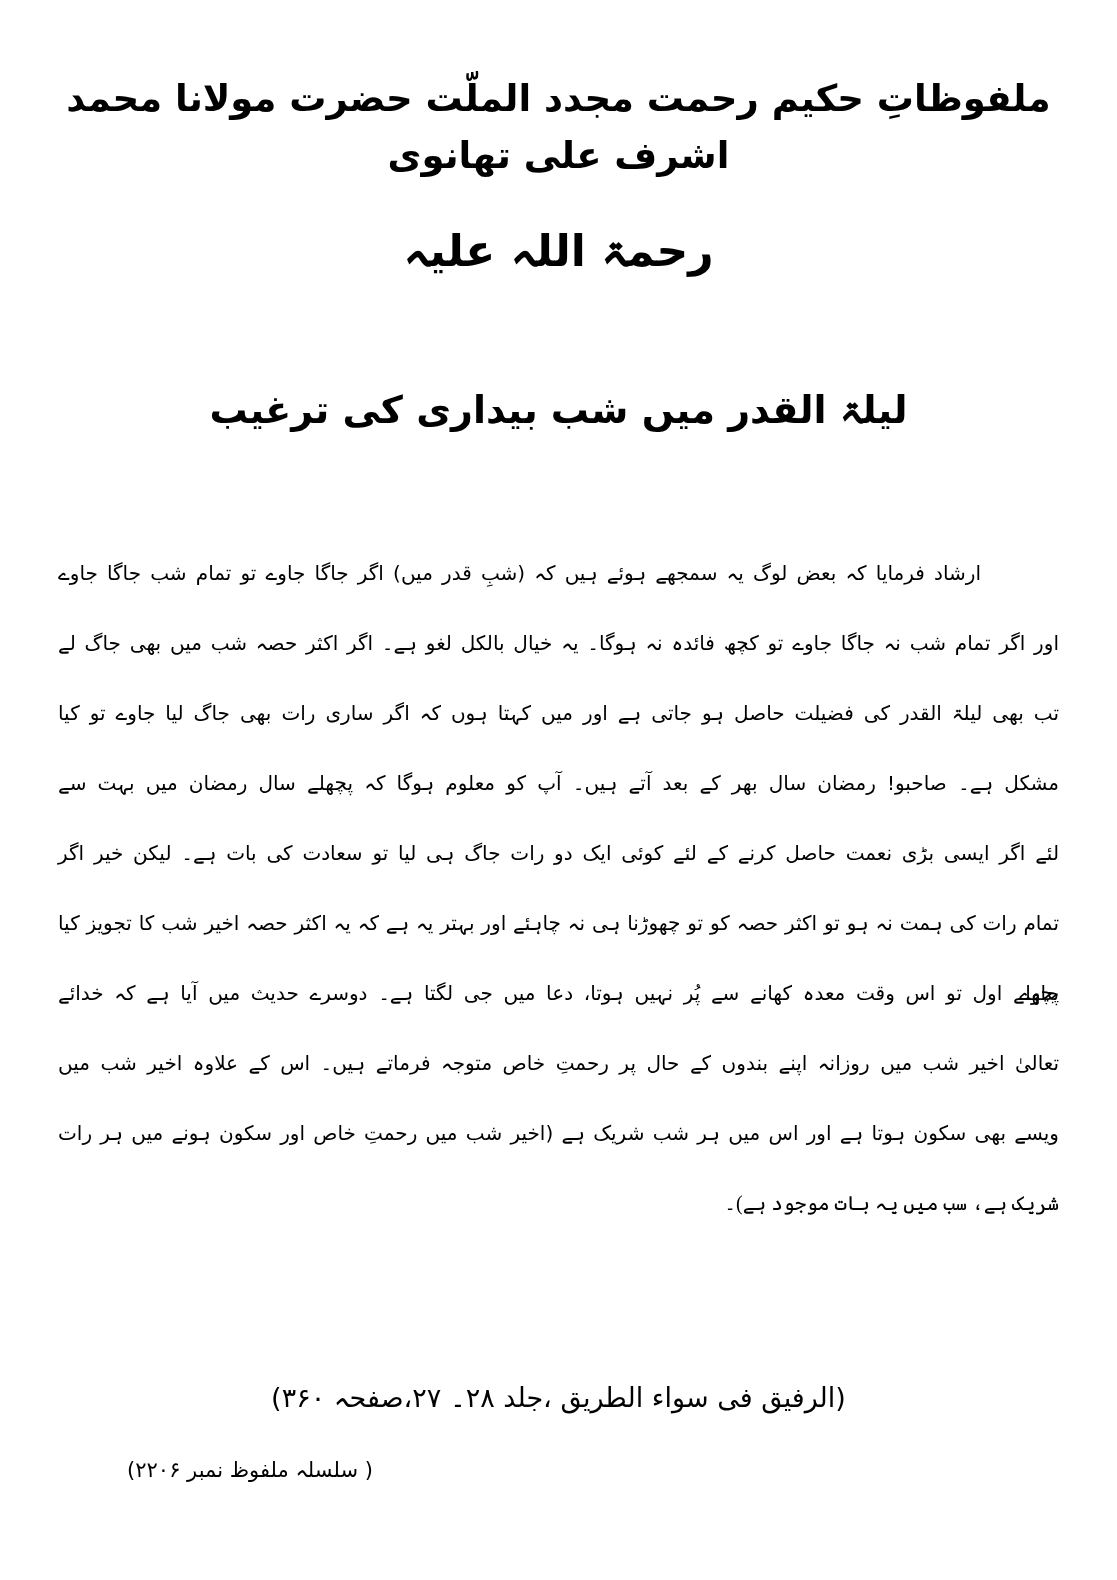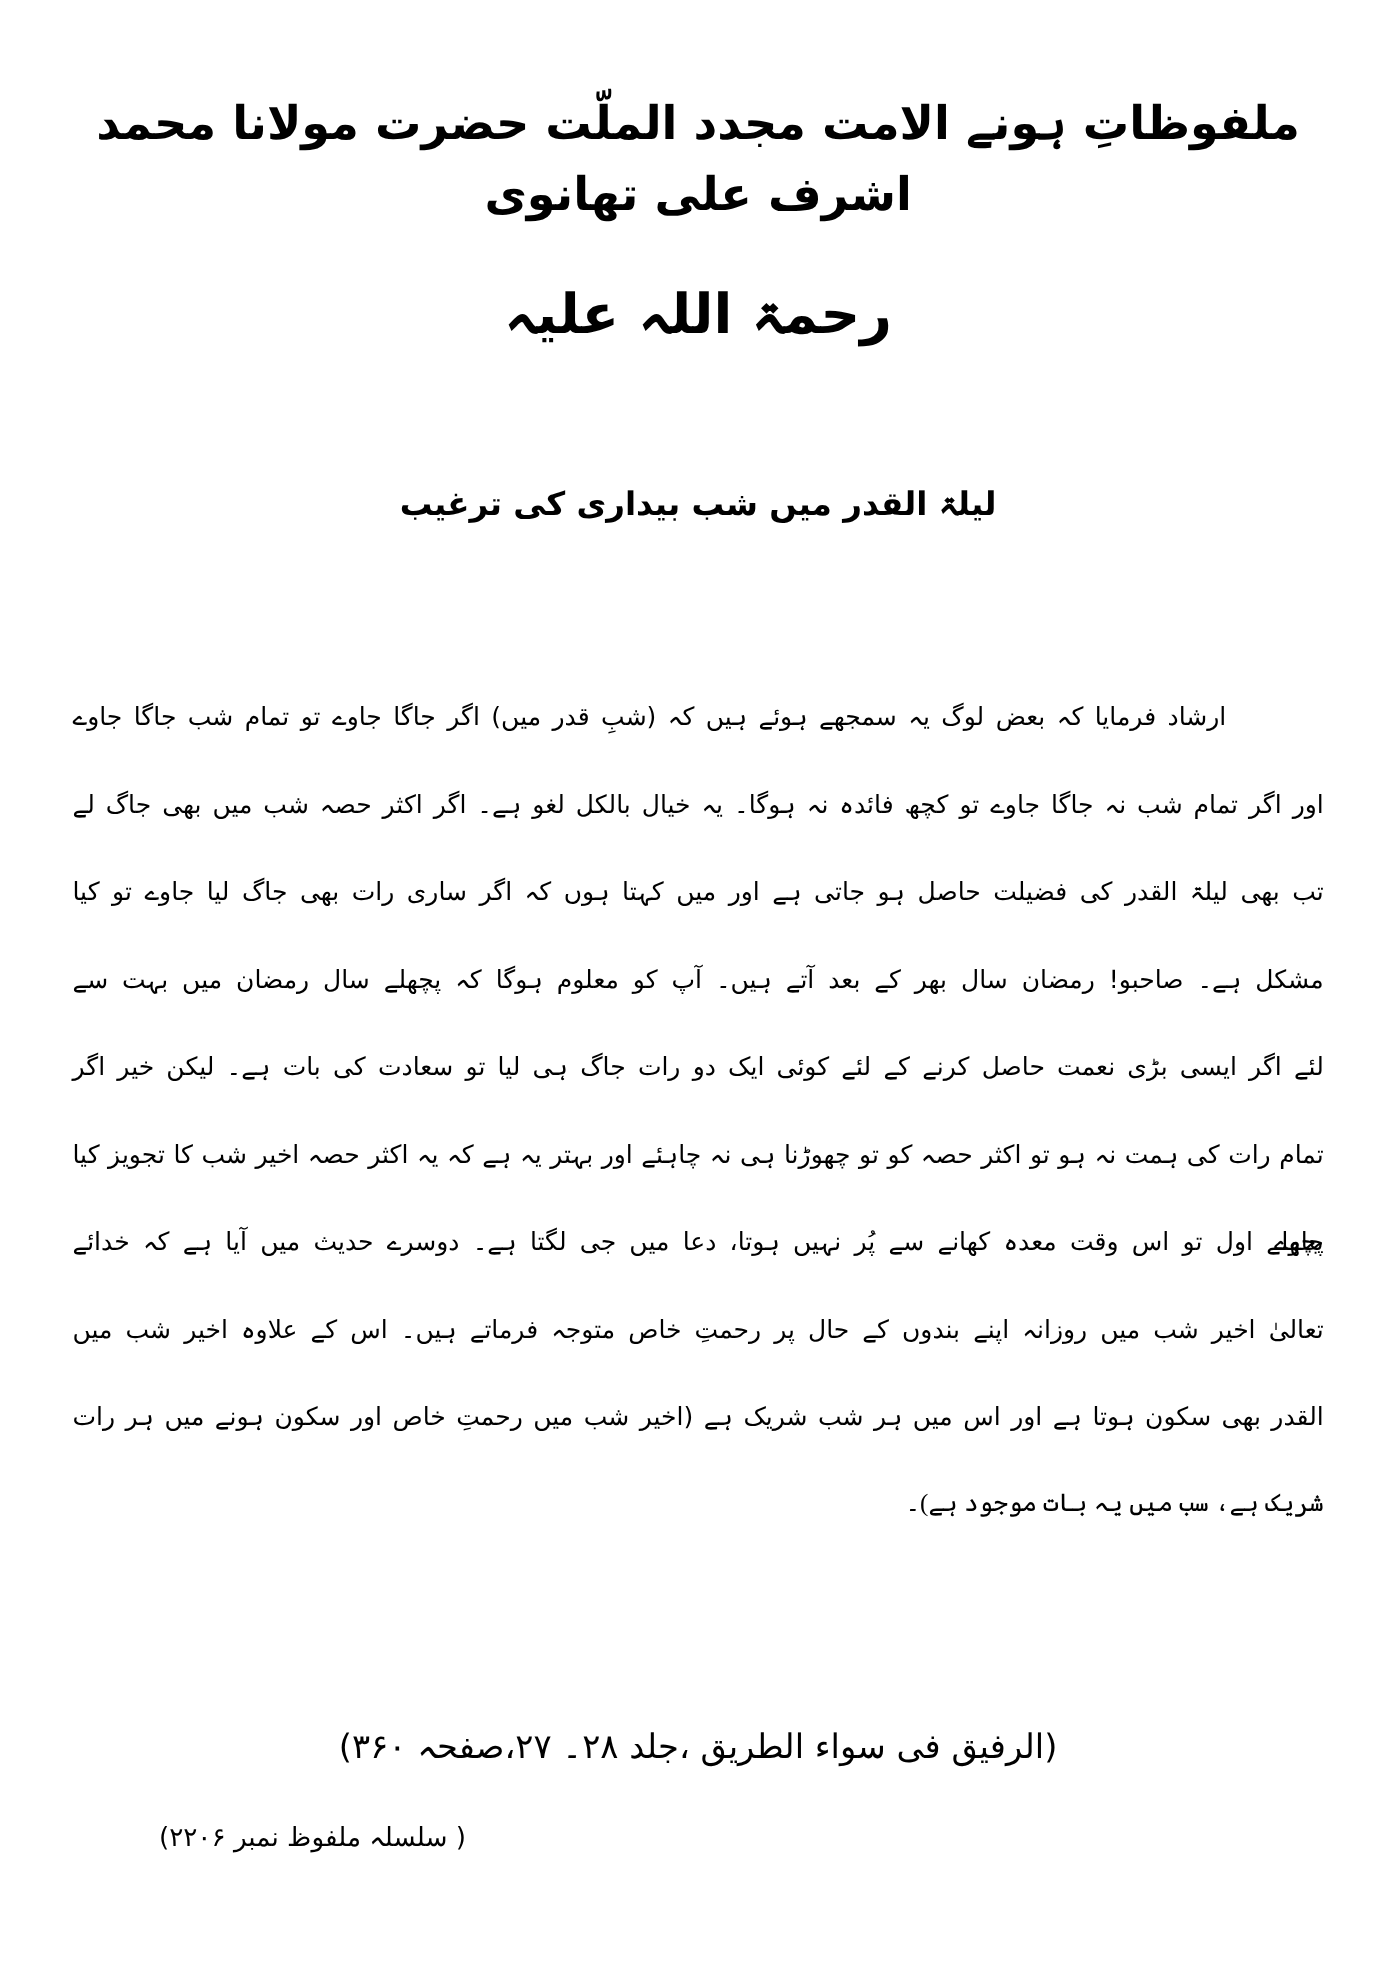--- a/index.html
+++ b/index.html
@@ -34,21 +34,21 @@
     font-size:44px;
     font-weight:bold;
     margin:0;
   }
   .section-heading{
     position:absolute;
     top:388px;
     right:55px;
     left:55px;
     text-align:center;
-    font-size:26px;
+    font-size:38px;
     font-weight:bold;
     margin:0;
   }
   .body-text{
     position:absolute;
     top:538px;
     right:58px;
     left:58px;
     font-size:20px;
     line-height:70px;
@@ -85,36 +85,36 @@
     text-align:center;
     font-size:21px;
     line-height:60px;
   }
 </style>
 </head>
 <body>
 
 <div class="page">
 
-  <h1 class="doc-title">ملفوظاتِ ہونے الامت مجدد الملّت حضرت مولانا محمد اشرف علی تھانوی</h1>
+  <h1 class="doc-title">ملفوظاتِ حکیم رحمت مجدد الملّت حضرت مولانا محمد اشرف علی تھانوی</h1>
 
   <div class="doc-title-honorific">رحمۃ اللہ علیہ</div>
 
   <h2 class="section-heading">لیلۃ القدر میں شب بیداری کی ترغیب</h2>
 
   <div class="body-text">
       <div class="body-line">ارشاد فرمایا کہ بعض لوگ یہ سمجھے ہوئے ہیں کہ (شبِ قدر میں) اگر جاگا جاوے تو تمام شب جاگا جاوے</div>
       <div class="body-line">اور اگر تمام شب نہ جاگا جاوے تو کچھ فائدہ نہ ہوگا۔ یہ خیال بالکل لغو ہے۔ اگر اکثر حصہ شب میں بھی جاگ لے</div>
       <div class="body-line">تب بھی لیلۃ القدر کی فضیلت حاصل ہو جاتی ہے اور میں کہتا ہوں کہ اگر ساری رات بھی جاگ لیا جاوے تو کیا</div>
       <div class="body-line">مشکل ہے۔ صاحبو! رمضان سال بھر کے بعد آتے ہیں۔ آپ کو معلوم ہوگا کہ پچھلے سال رمضان میں بہت سے</div>
       <div class="body-line">لئے اگر ایسی بڑی نعمت حاصل کرنے کے لئے کوئی ایک دو رات جاگ ہی لیا تو سعادت کی بات ہے۔ لیکن خیر اگر</div>
       <div class="body-line">تمام رات کی ہمت نہ ہو تو اکثر حصہ کو تو چھوڑنا ہی نہ چاہئے اور بہتر یہ ہے کہ یہ اکثر حصہ اخیر شب کا تجویز کیا جاوے</div>
       <div class="body-line">پچھلے اول تو اس وقت معدہ کھانے سے پُر نہیں ہوتا، دعا میں جی لگتا ہے۔ دوسرے حدیث میں آیا ہے کہ خدائے</div>
       <div class="body-line">تعالیٰ اخیر شب میں روزانہ اپنے بندوں کے حال پر رحمتِ خاص متوجہ فرماتے ہیں۔ اس کے علاوہ اخیر شب میں</div>
-      <div class="body-line">القدر بھی سکون ہوتا ہے اور اس میں ہر شب شریک ہے (اخیر شب میں رحمتِ خاص اور سکون ہونے میں ہر رات</div>
+      <div class="body-line">ویسے بھی سکون ہوتا ہے اور اس میں ہر شب شریک ہے (اخیر شب میں رحمتِ خاص اور سکون ہونے میں ہر رات</div>
       <div class="body-line">شریک ہے، سب میں یہ بات موجود ہے)۔</div>
     </div>
 
   <div class="citation-line">(الرفیق فی سواء الطریق ،جلد ۲۸۔ ۲۷،صفحہ ۳۶۰)</div>
 
   <div class="series-line">( سلسلہ ملفوظ نمبر ۲۲۰۶)</div>
 
 </div>
 
 </body></html>

